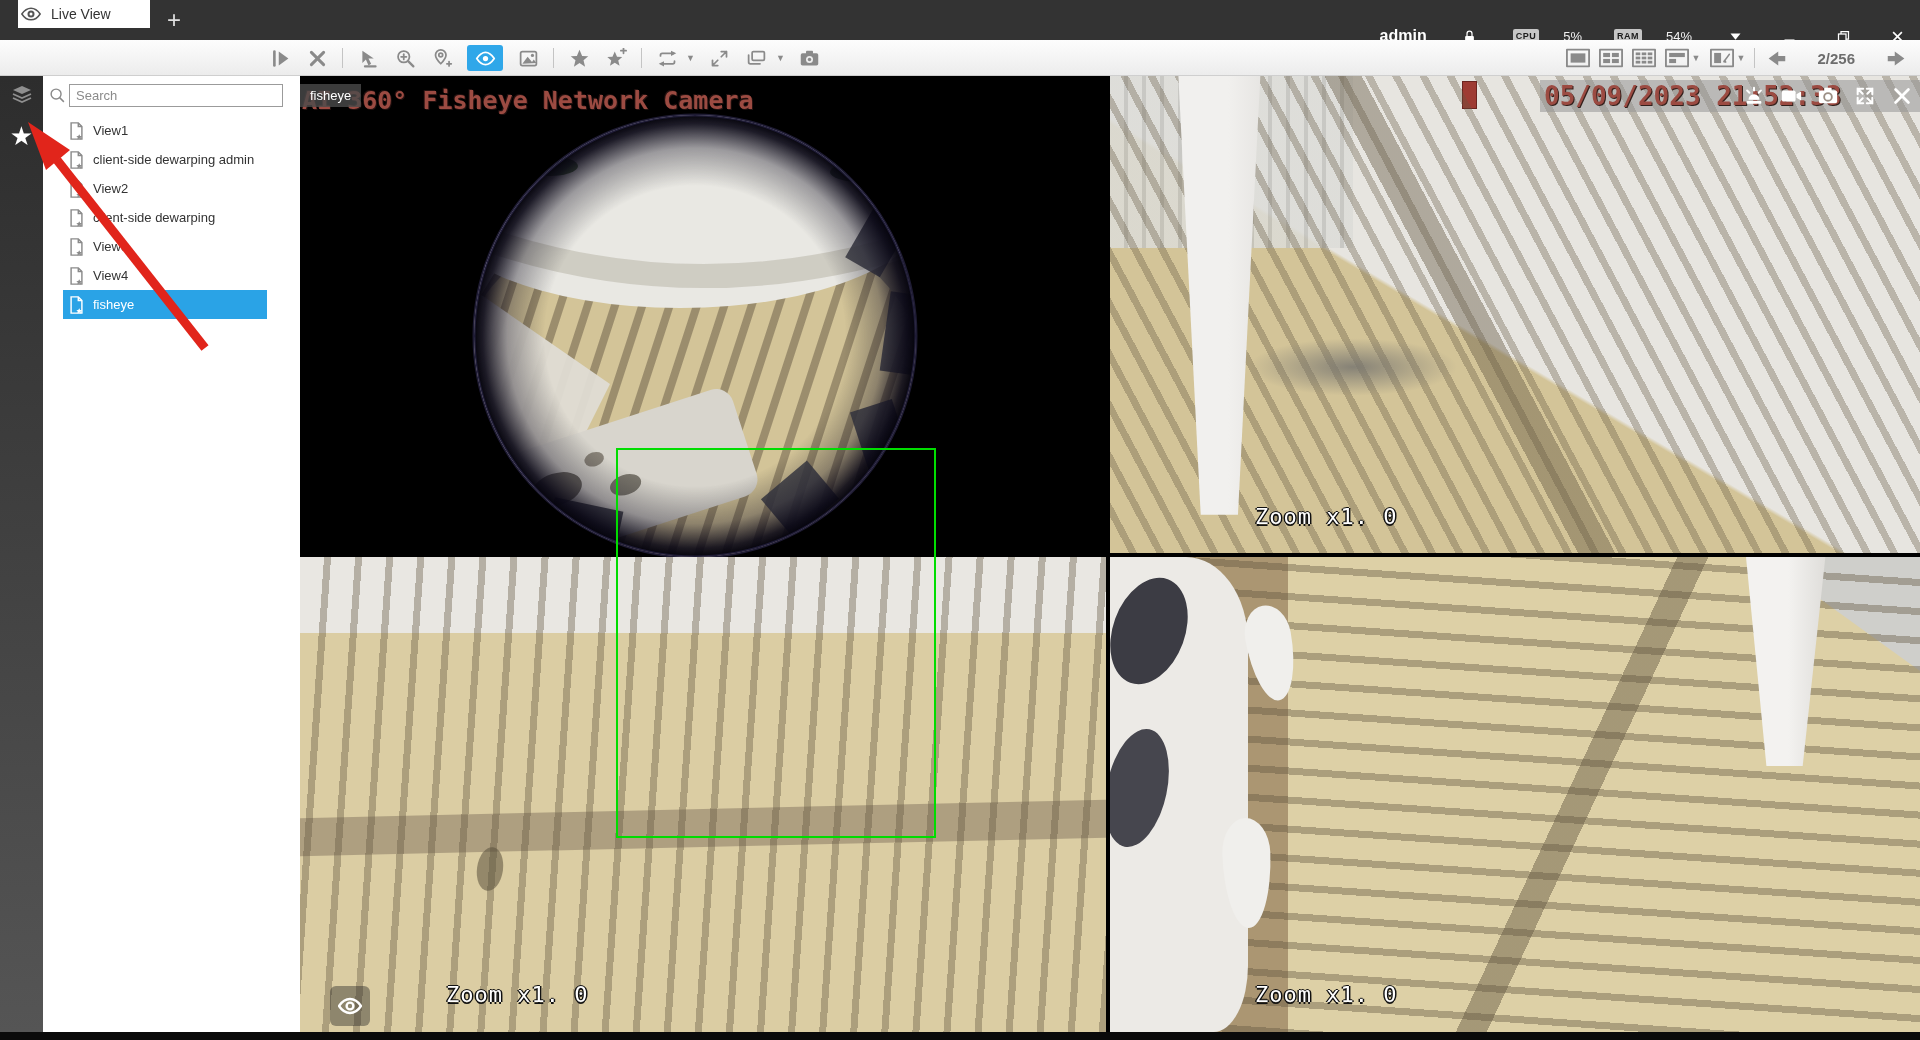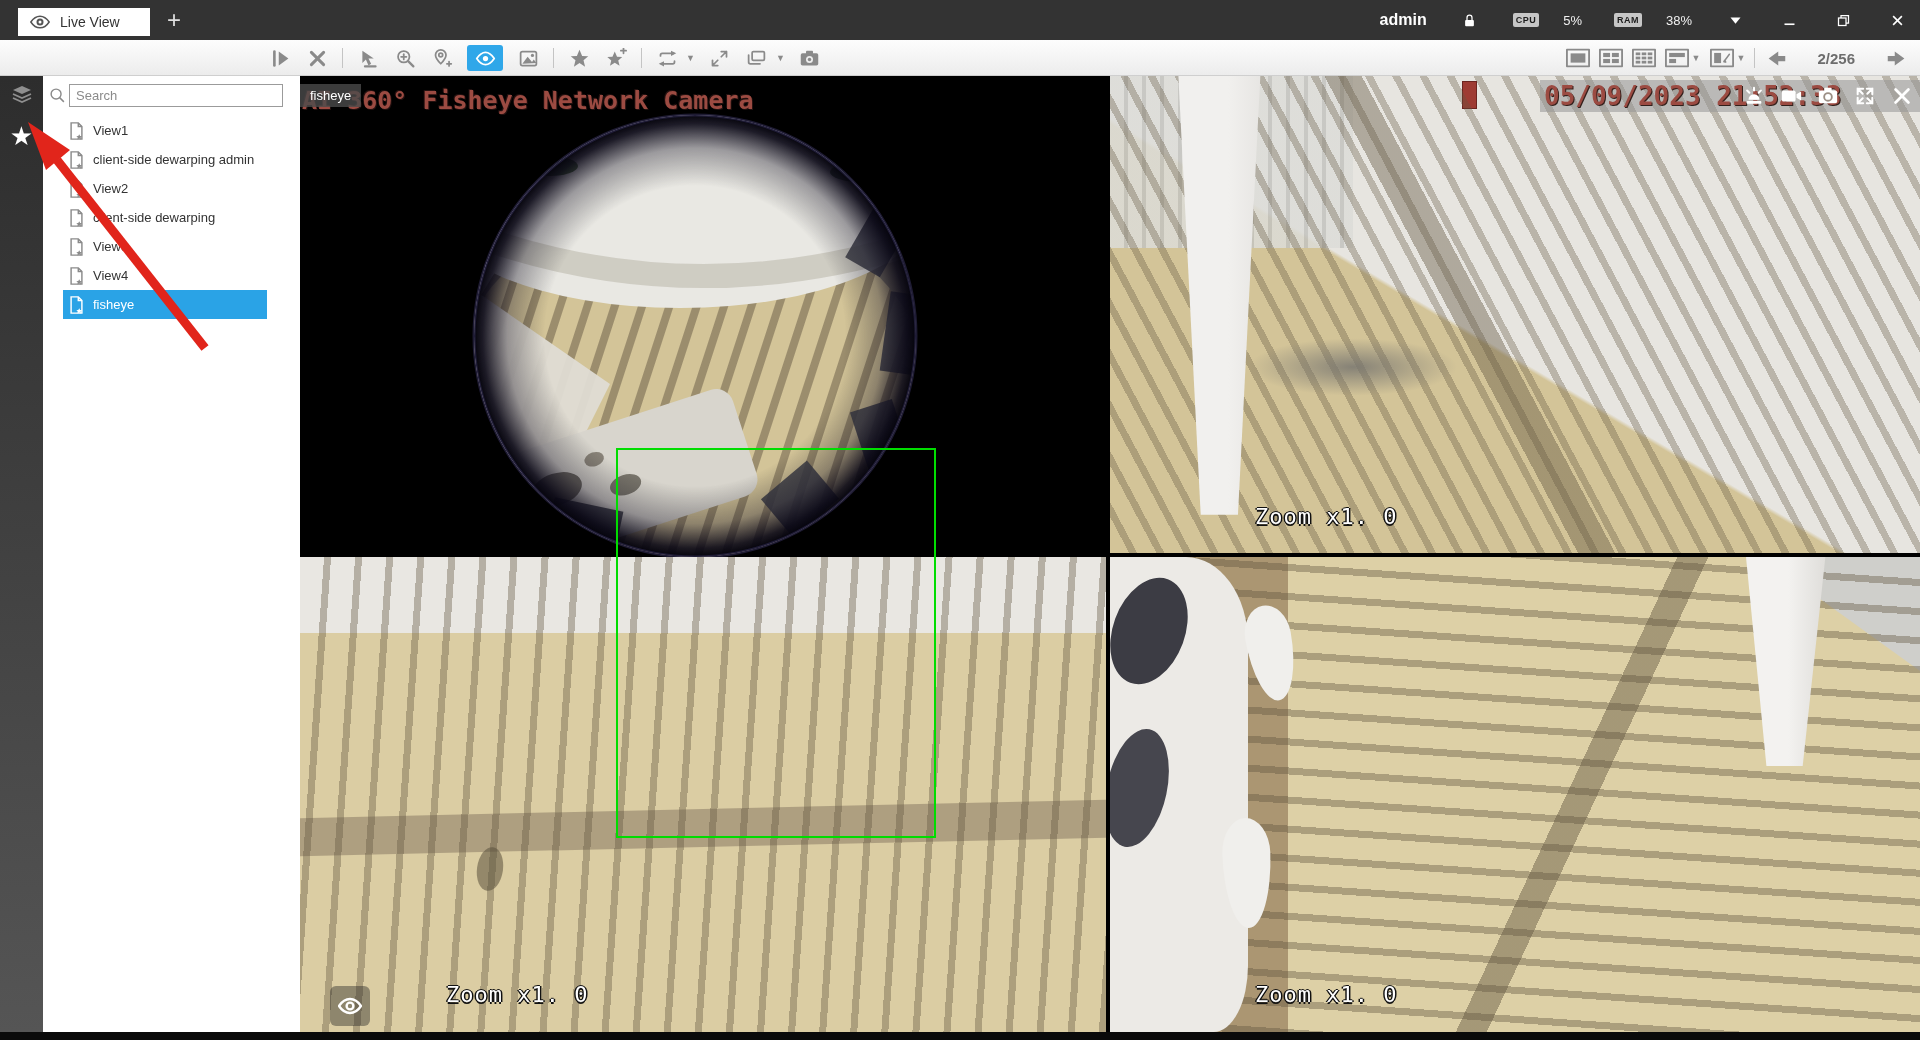--- a/index.html
+++ b/index.html
@@ -2,26 +2,26 @@
 <html><head>
 <meta charset="utf-8">
 <style>
   * { box-sizing: border-box; margin: 0; padding: 0; }
   html,body { width:1920px; height:1040px; overflow:hidden; background:#000;
     font-family:"Liberation Sans", sans-serif; }
   body { position:relative; }
 
   
   .titlebar { position:absolute; left:0; top:0; width:1920px; height:40px; background:#333333; }
-  .tab { position:absolute; left:18px; top:8px; width:132px; height:28px; background:#ffffff;
-    display:flex; align-items:center; gap:10px; padding-left:12px; color:#333; font-size:14px; }
+  .tab { position:absolute; left:18px; top:0; width:132px; height:28px; background:#ffffff;
+    display:flex; align-items:center; gap:10px; padding-left:3px; color:#333; font-size:14px; }
   .tab svg { width:20px; height:14px; }
   .newtab { position:absolute; left:160px; top:6px; width:28px; height:28px; color:#e0e0e0;
     font-size:24px; font-weight:300; display:flex; align-items:center; justify-content:center; cursor:pointer; }
-  .tb-right { position:absolute; right:12px; top:0; height:40px; display:flex; align-items:center; gap:32px; color:#fff; }
+  .tb-right { position:absolute; right:12px; top:16px; height:40px; display:flex; align-items:center; gap:32px; color:#fff; }
   .tb-user { font-weight:bold; font-size:16px; }
   .chip { background:#c6c6c6; color:#1c1c1c; font-size:9px; font-weight:bold; padding:2px 3px;
     border-radius:2px; letter-spacing:.5px; }
   .pct { font-size:13px; color:#f0f0f0; margin-left:-8px; }
   .sysbtn { width:22px; height:22px; display:flex; align-items:center; justify-content:center; cursor:pointer; }
   .sysbtn svg { width:15px; height:15px; stroke:#fff; stroke-width:2; fill:none; }
 
   
   .toolbar { position:absolute; left:0; top:40px; width:1920px; height:36px;
     background:linear-gradient(#fdfdfd,#ececec); border-bottom:1px solid #cfcfcf; }
@@ -165,21 +165,21 @@
     <span class="tb-user">admin</span>
     <span class="sysbtn">
       <svg viewBox="0 0 24 24">
           <rect x="5" y="11" width="14" height="10" rx="1.6" fill="#fff" stroke="none"></rect>
           <path d="M8 11 V7.5 a4 4 0 0 1 8 0 V11"></path>
         </svg>
     </span>
     <span class="chip">CPU</span>
     <span class="pct">5%</span>
     <span class="chip">RAM</span>
-    <span class="pct">38%</span>
+    <span class="pct">54%</span>
     <span class="sysbtn">
       <svg viewBox="0 0 24 24">
           <polygon points="4,7 20,7 12,17" fill="#fff" stroke="none"></polygon>
         </svg>
     </span>
     <span class="sysbtn">
       <svg viewBox="0 0 24 24">
           <line x1="4" y1="18" x2="20" y2="18" stroke-width="2.6"></line>
         </svg>
     </span>

